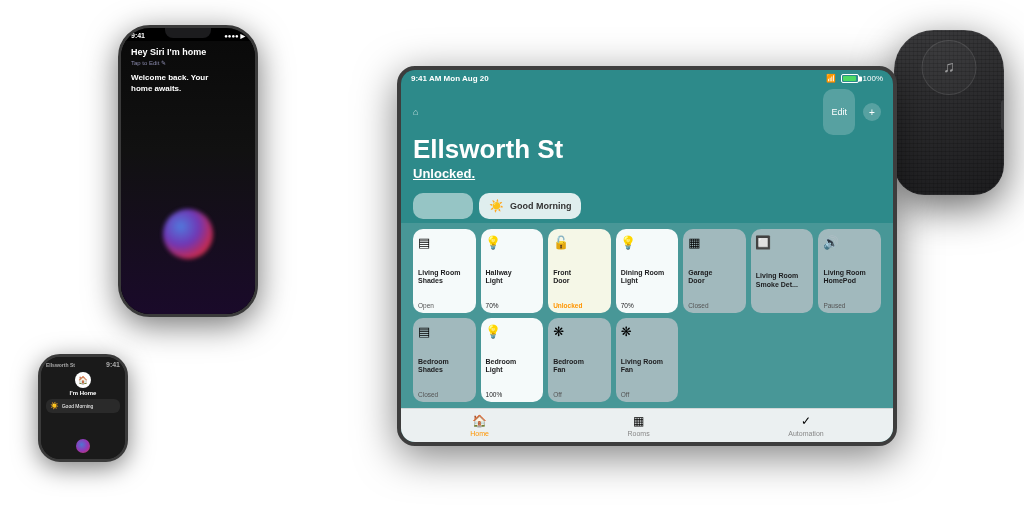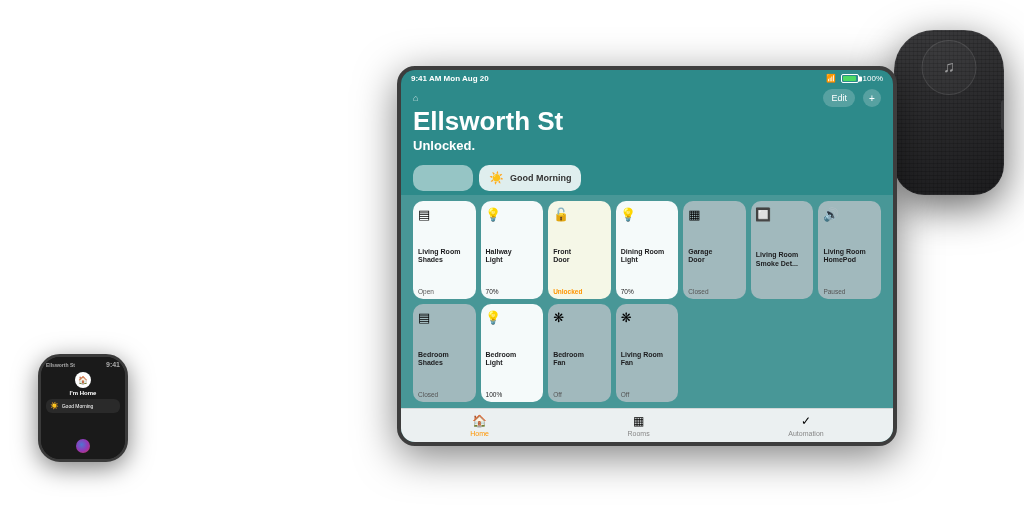--- a/index.html
+++ b/index.html
@@ -305,21 +305,21 @@
     .ipad-edit-row {
       display: flex;
       gap: 8px;
       align-items: center;
     }
     .ipad-edit-btn {
       font-size: 9px;
       color: #fff;
       background: rgba(255,255,255,0.2);
       border-radius: 10px;
-      padding: 4px 8px;
+      padding: 18px 8px;
       cursor: pointer;
     }
     .ipad-add-btn {
       font-size: 10px;
       color: #fff;
       width: 18px;
       height: 18px;
       background: rgba(255,255,255,0.2);
       border-radius: 50%;
       display: flex;
@@ -331,20 +331,21 @@
       font-size: 26px;
       font-weight: 700;
       color: #fff;
       line-height: 1.1;
     }
     .ipad-subtitle {
       font-size: 13px;
       font-weight: 700;
       color: #fff;
       line-height: 1.5;
+      text-decoration: underline;
     }
 
     
     .ipad-scene-row {
       display: flex;
       gap: 6px;
       padding: 4px 12px;
       flex-shrink: 0;
     }
     .scene-tile {
@@ -518,20 +519,40 @@
         <div class="watch-label">I'm Home</div>
         <div class="watch-good-morning">
           <span class="watch-scene-icon">☀️</span>
           <span class="watch-scene-label">Good Morning</span>
         </div>
         <div class="watch-siri-dot"></div>
       </div>
     </div>
   </div>
 
+  <div class="iphone-wrapper">
+    <div class="iphone">
+      <div class="iphone-notch"></div>
+      <div class="iphone-screen">
+        <div class="iphone-status">
+          <span class="iphone-time-text">9:41</span>
+          <span class="iphone-signal">●●●● ▶</span>
+        </div>
+        <div class="siri-bg">
+          <div class="siri-title">Hey Siri I'm home</div>
+          <div class="siri-edit">Tap to Edit  ✎</div>
+          <div class="siri-message">
+            <span style="white-space:pre-line;">Welcome back. Your
+home awaits.</span>
+          </div>
+          <div class="siri-orb"></div>
+        </div>
+      </div>
+    </div>
+  </div>
 
   <div class="ipad-wrapper" style="margin-left:270px;">
     <div class="ipad">
 
       <div class="ipad-screen">
 
         <div class="ipad-status-bar">
           <span class="ipad-status-left">9:41 AM  Mon Aug 20</span>
           <div class="ipad-status-right">
             <span>📶</span>

